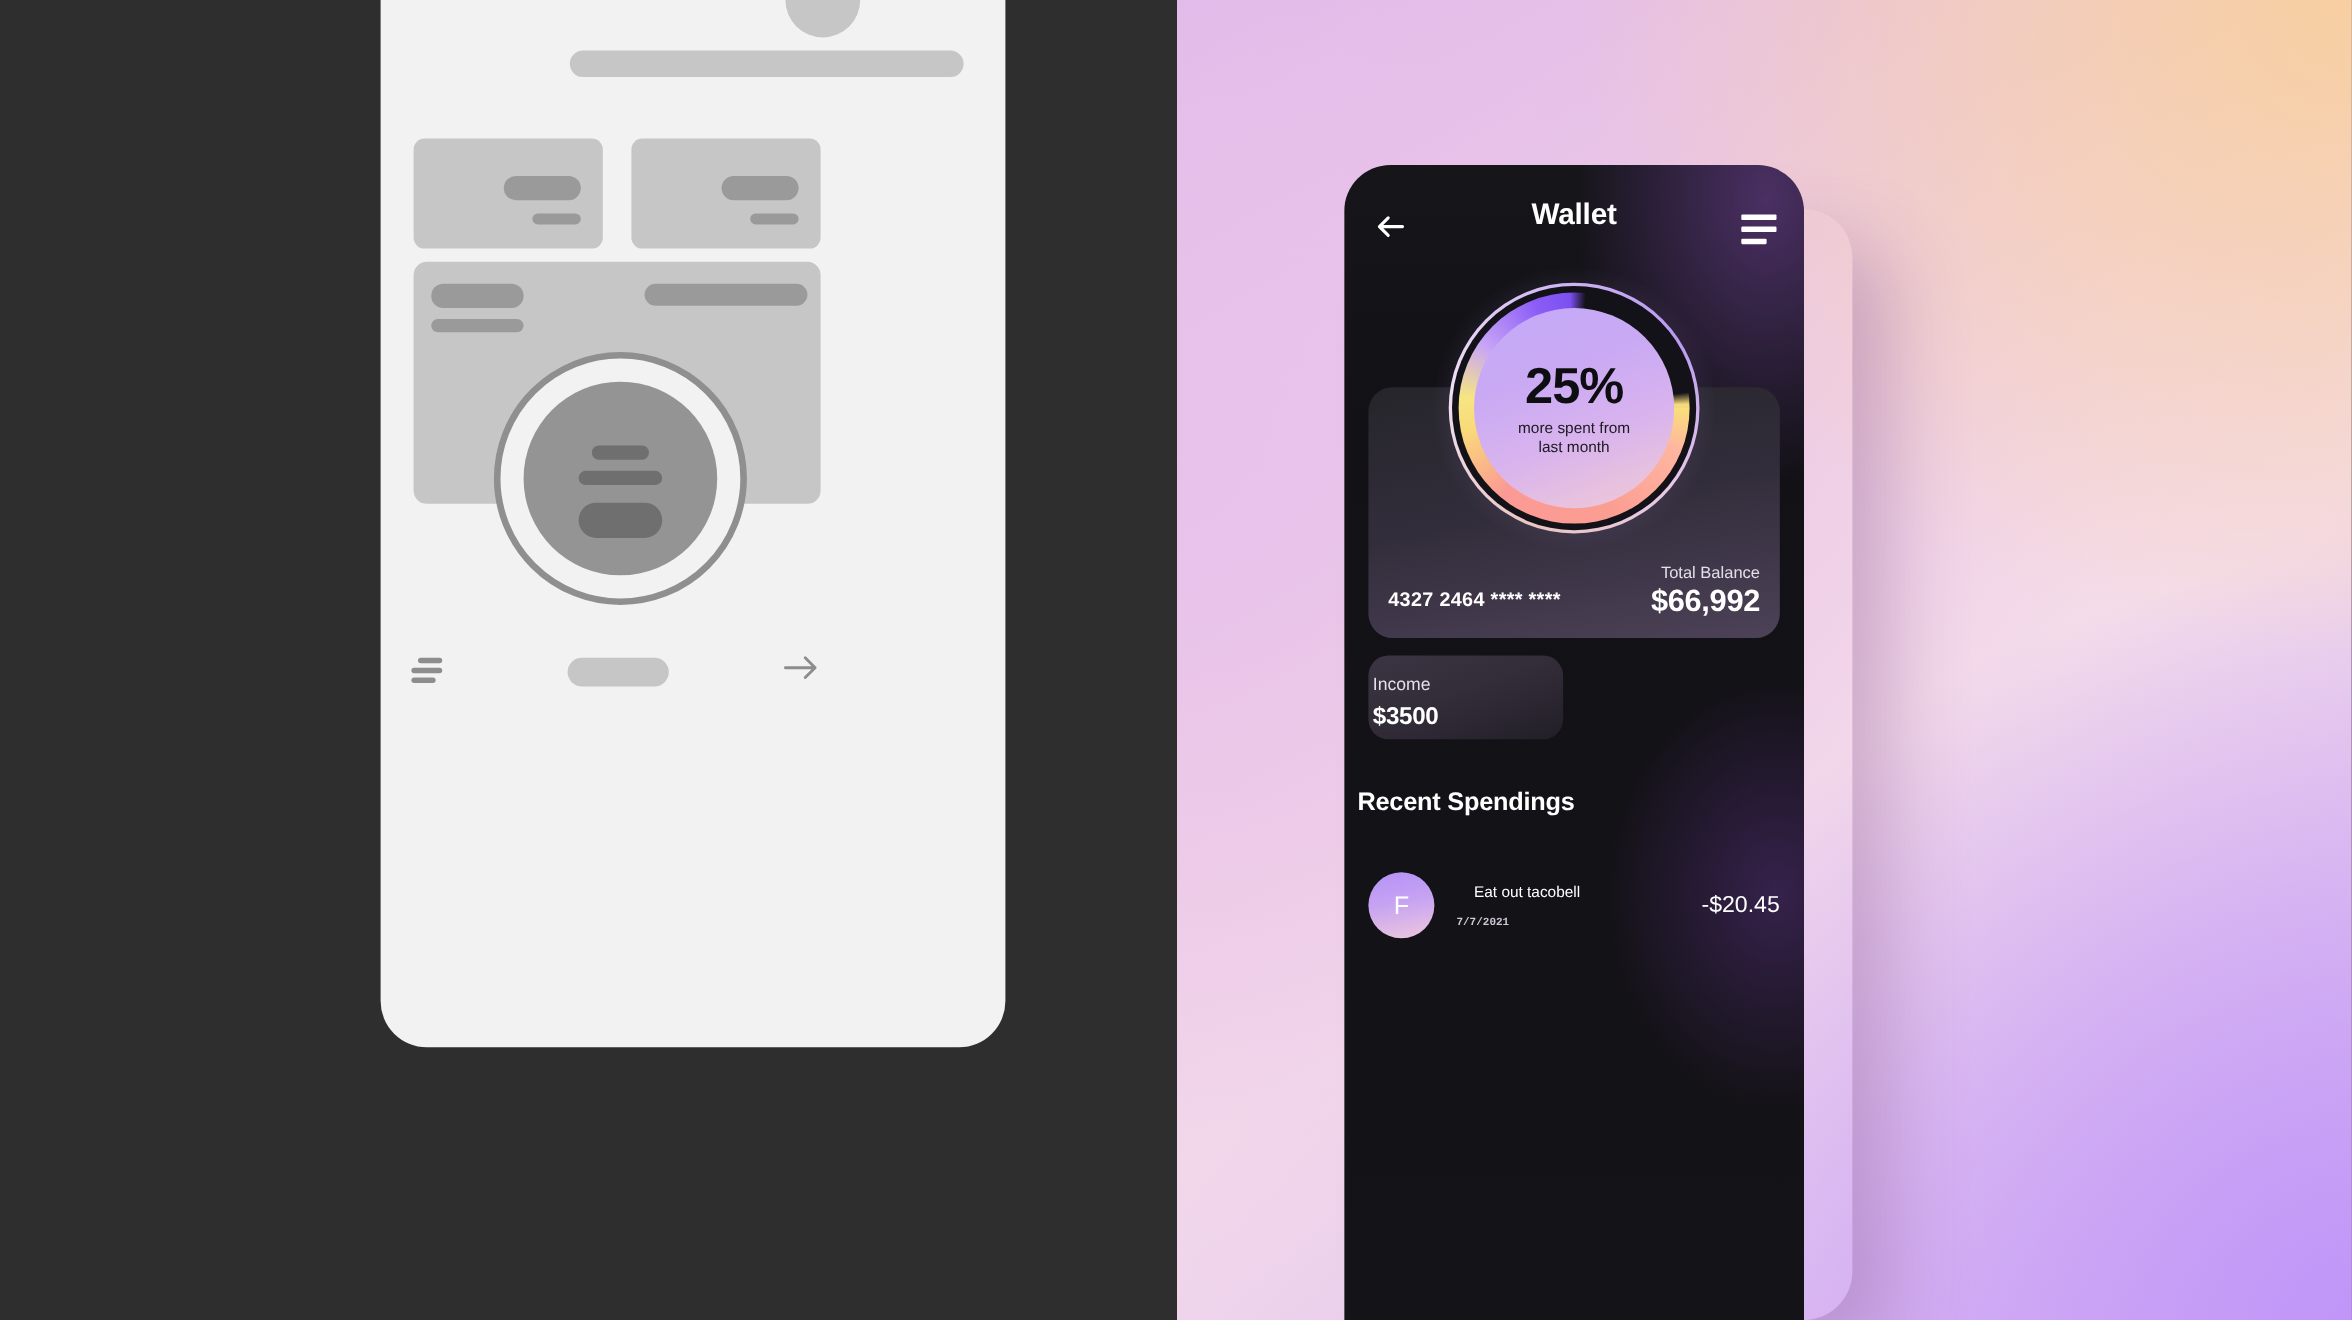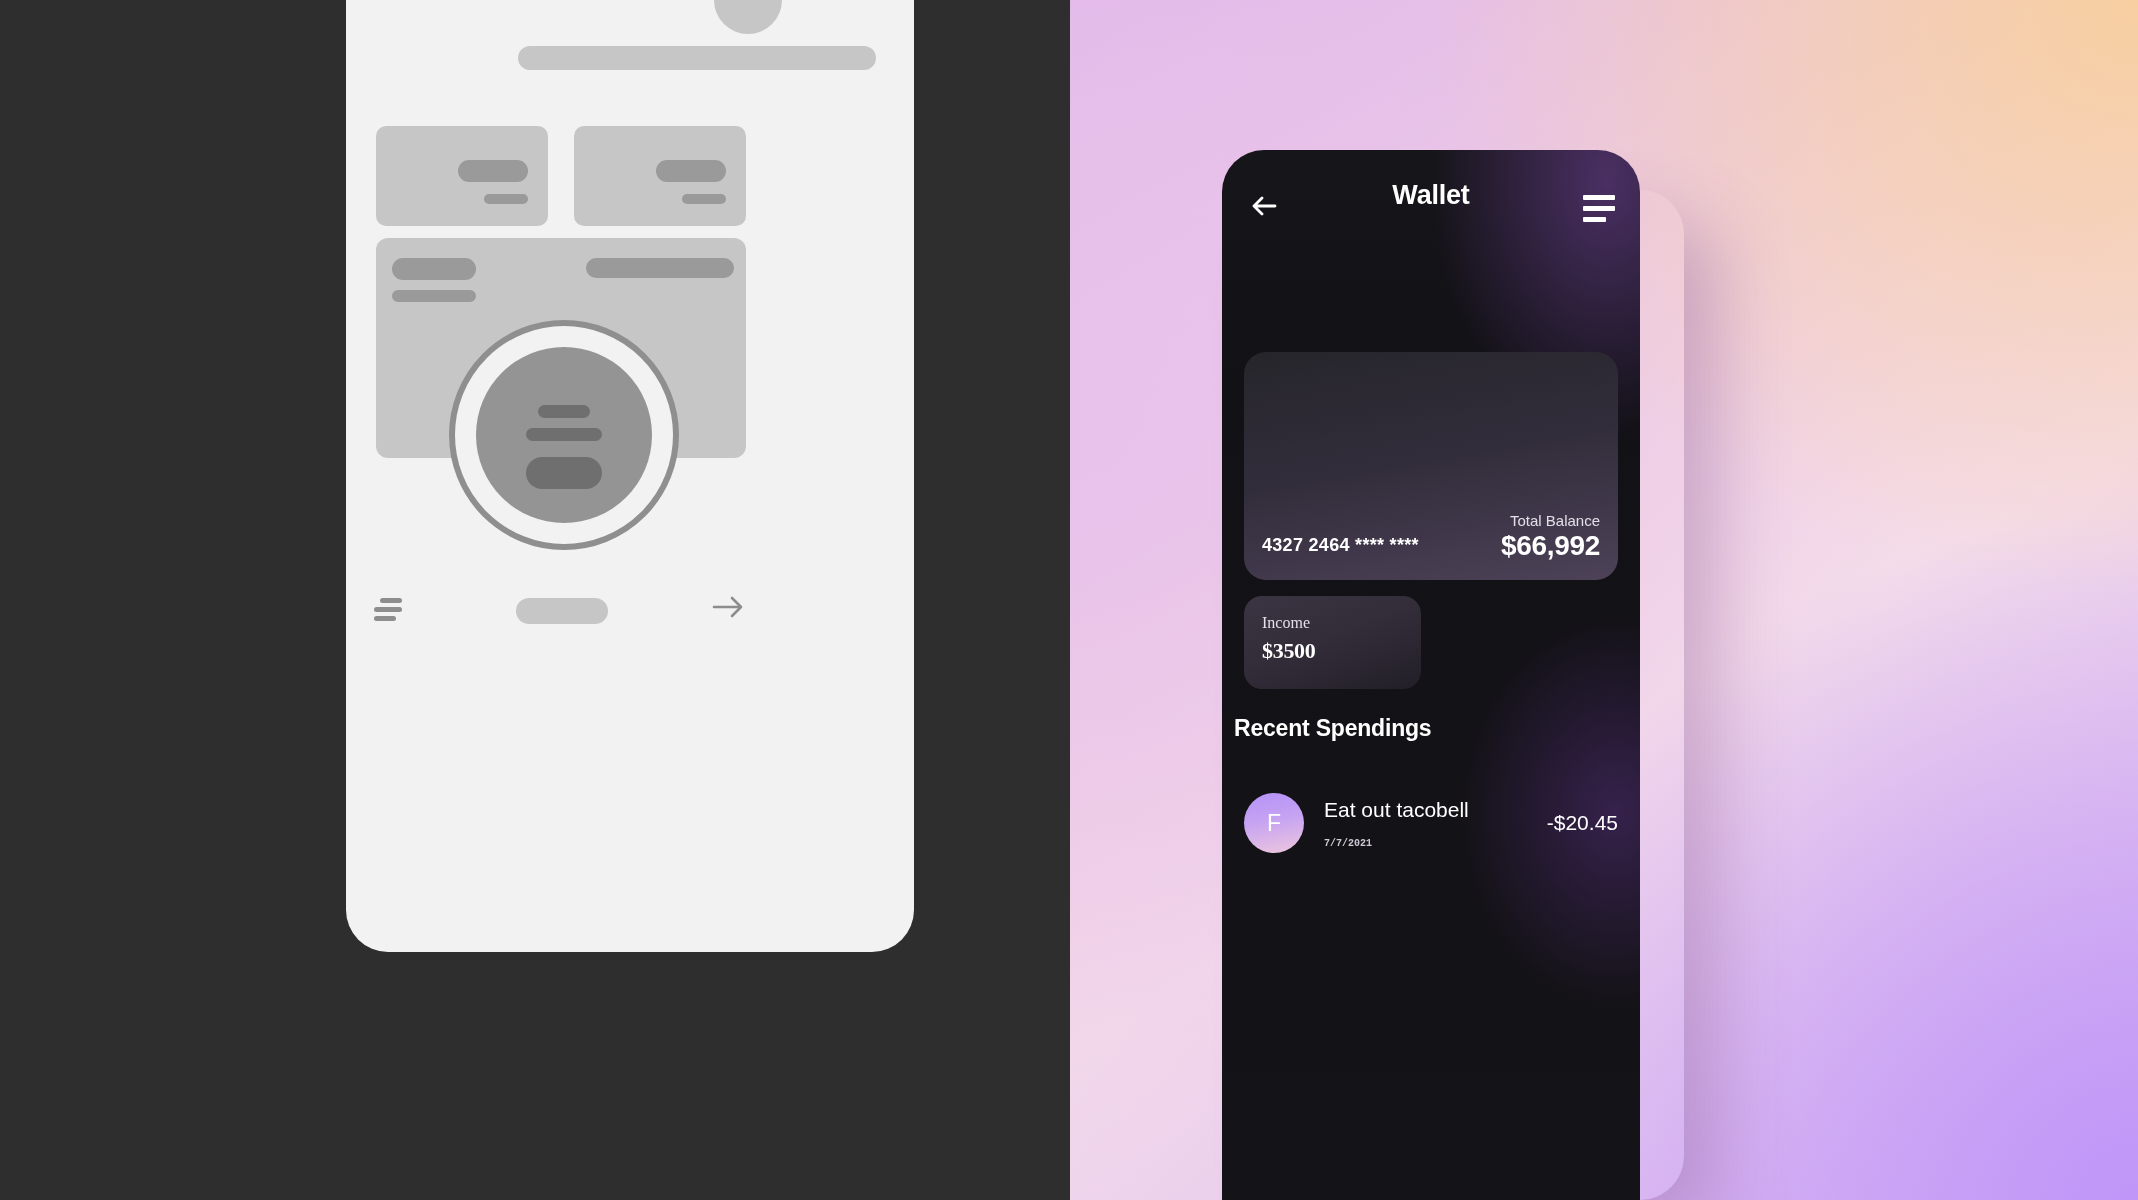--- a/index.html
+++ b/index.html
@@ -155,45 +155,44 @@
     position:absolute; inset:23px; border-radius:50%;
     background:linear-gradient(160deg, #c4aaf8 0%, #c9a9f4 32%, #d8b3ee 62%, #e8c2dd 85%, #eec9d6 100%);
     display:flex; flex-direction:column; align-items:center; justify-content:center;
   }
   #percent-value { color:#0e0d11; font-size:46px; font-weight:800; letter-spacing:-1px; line-height:1; }
   #percent-caption { color:#1a1920; font-size:14px; line-height:1.25; text-align:center; margin-top:8px; font-weight:400; }
 
   
   #stats-row { position:absolute; left:22px; top:446px; width:374px; display:flex; gap:20px; }
   .stat-card {
-    width:177px; height:93px; border-radius:18px;
+    width:177px; height:76px; border-radius:18px;
     background:linear-gradient(160deg, #3b3442 0%, #332d3a 45%, #221f27 100%);
-    padding:18px 18px 0 18px;
-    font-family:Liberation Serif, serif;
+    padding:18px 18px 0 4px;
   }
   .stat-label { font-size:16px; color:#e4dfe9; font-weight:400; }
   .stat-value { font-size:22px; font-weight:700; margin-top:6px; letter-spacing:-0.3px; }
   #income-value { color:#ffffff; }
   #spent-value  { color:#a78bfa; }
 
   
   #recent-title {
     position:absolute; left:12px; top:565px;
     color:#fff; font-size:23px; font-weight:700; letter-spacing:-0.2px;
   }
   #tx-list { position:absolute; left:22px; top:636px; width:374px; }
   .tx-row { display:flex; align-items:center; height:74px; }
   .tx-avatar {
     width:60px; height:60px; border-radius:50%;
     background:linear-gradient(170deg, #b592f7 0%, #c6a3f2 45%, #eec7dd 100%);
     display:flex; align-items:center; justify-content:center;
     color:#fff; font-size:23px; font-weight:500; flex:0 0 auto;
   }
   .tx-body { flex:1 1 auto; margin-left:20px; }
-  .tx-name { color:#fff; font-size:21px; font-weight:400; }
+  .tx-name { color:#fff; font-size:14px; font-weight:400;margin-left:16px; }
   .tx-date { color:#cfc8d6; font-size:10px; margin-top:16px; font-weight:600;font-family:Liberation Mono, monospace; }
   .tx-amount { color:#fff; font-size:21px; font-weight:400; margin-left:20px; white-space:nowrap; }
 </style>
 </head>
 <body>
 
 <div id="left-canvas">
 
   <div id="wireframe-panel">
 
@@ -258,20 +257,34 @@
   <div id="page-title">Wallet</div>
 
   <div id="balance-card">
     <div id="card-number">4327 2464 **** ****</div>
     <div id="total-balance-wrap">
       <div id="total-balance-label">Total Balance</div>
       <div id="total-balance-value">$66,992</div>
     </div>
   </div>
 
+  <div id="ring-wrap">
+    <div id="ring-glow"></div>
+    <div id="ring-outer-hair"></div>
+    <div id="ring-track"></div>
+    <div id="ring-arc"></div>
+    <div id="ring-arc-mask"></div>
+    <div id="ring-inner">
+      <div id="percent-value">25%</div>
+      <div id="percent-caption">
+        <span>more spent from</span><br>
+        <span>last month</span>
+      </div>
+    </div>
+  </div>
 
   <div id="stats-row">
     <div class="stat-card">
       <div class="stat-label">Income</div>
       <div class="stat-value" id="income-value" style="color: rgb(255, 255, 255);">$3500</div>
     </div>
   </div>
 
   <div id="recent-title">Recent Spendings</div>
 

